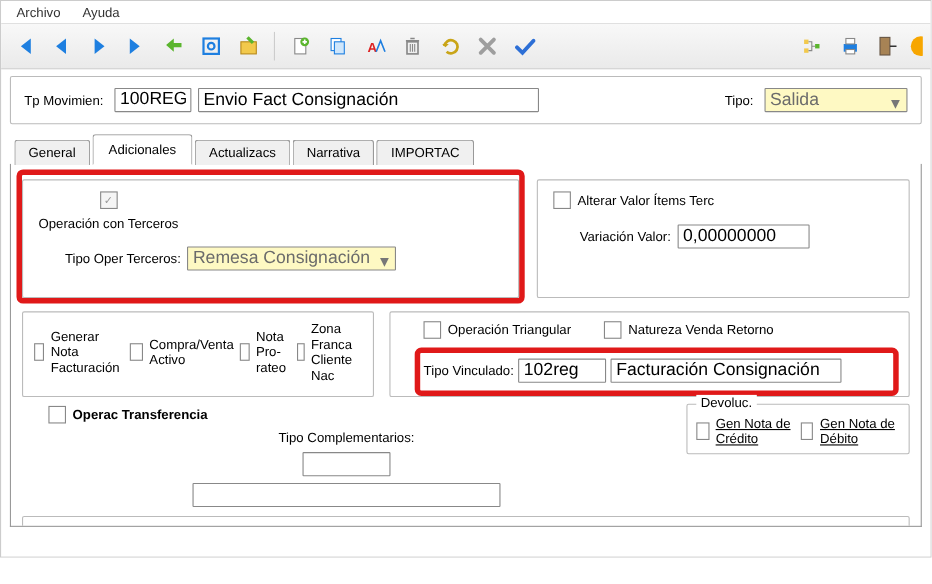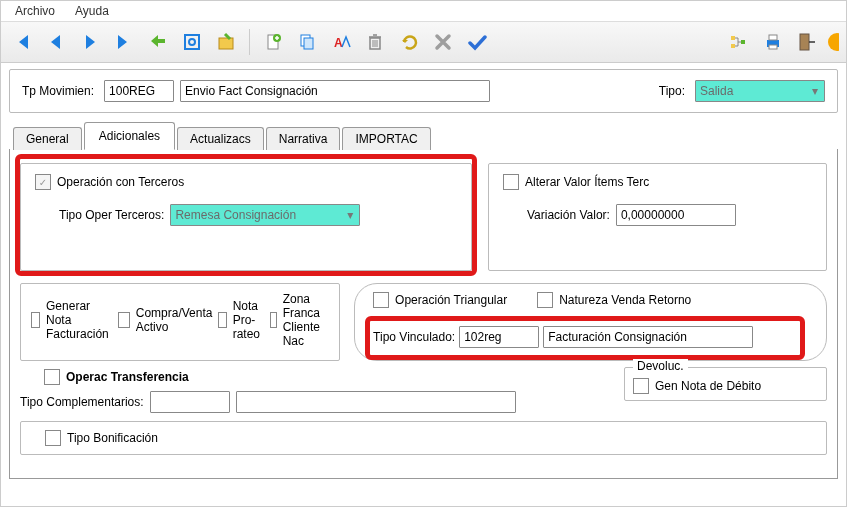--- a/index.html
+++ b/index.html
@@ -77,27 +77,27 @@
   }
   label.inline {
     margin-right: 4px;
   }
   input.text, select.text, .ro-text {
     height: 22px;
     border: 1px solid #888;
     background: #fff;
     padding: 0 4px;
     font-family: inherit;
-    font-size: 12px;
+    font-size: 16px;
     box-sizing: border-box;
     border-radius: 1px;
   }
   .ro-text { display: inline-flex; align-items: center; }
   .disabled-select {
-    background: #5eead4;
+    background: #fef9c3;
     color: #6b6b6b;
   }
   .tabs {
     display: flex;
     align-items: flex-end;
     margin-top: 6px;
     padding-left: 4px;
   }
   .tab {
     padding: 4px 12px;
@@ -318,21 +318,21 @@
       <div class="tab active">Adicionales</div>
       <div class="tab">Actualizacs</div>
       <div class="tab">Narrativa</div>
       <div class="tab">IMPORTAC</div>
     </div>
 
     <div class="tab-body">
 
       <div class="row1">
         <div class="group" style="flex:0 0 430px; min-height:86px;">
-          <div class="check-label" style="margin-bottom:14px; margin-left:4px;">
+          <div class="check-label" style="margin-bottom:14px; margin-left:4px;flex-direction:column;">
             <span class="chk checked dim"></span>
             <span>Operación con Terceros</span>
           </div>
           <div style="display:flex; align-items:center; gap:6px; margin-left:28px;">
             <label class="tight-label">Tipo Oper Terceros:</label>
             <div class="ro-text disabled-select" style="width:190px; position:relative;">
               <span>Remesa Consignación</span>
               <span style="position:absolute;right:6px;top:3px;color:#777">▾</span>
             </div>
           </div>
@@ -367,21 +367,21 @@
                 <span class="chk"></span>
                 <span>Nota Pro-rateo</span>
               </div>
             <div class="check-label">
                 <span class="chk"></span>
                 <span>Zona Franca Cliente Nac</span>
               </div>
           </div>
         </div>
 
-        <div class="group" style="flex:1; padding:8px 14px; position:relative;border-radius:23px;">
+        <div class="group" style="flex:1; padding:8px 26px; position:relative;">
           <div style="display:flex; gap:30px; margin-bottom:14px; margin-left:4px;">
             <div class="check-label">
                 <span class="chk"></span>
                 <span>Operación Triangular</span>
               </div>
             <div class="check-label">
                 <span class="chk"></span>
                 <span>Natureza Venda Retorno</span>
               </div>
           </div>
@@ -393,30 +393,34 @@
           </div>
         </div>
       </div>
 
       <div style="display:flex; gap:14px; margin-top:6px; align-items:flex-start;">
         <div style="flex:1;">
           <div class="check-label" style="margin:2px 0 6px 24px;font-weight:bold;">
             <span class="chk"></span>
             <span>Operac Transferencia</span>
           </div>
-          <div style="display:flex; align-items:center; gap:6px;">
+          <div style="display:flex; align-items:center; gap:6px;flex-direction:column;">
             <label class="tight-label">Tipo Complementarios:</label>
             <input class="text" style="width: 80px;">
             <input class="text" style="width: 280px;">
           </div>
         </div>
 
-        <div class="group" style="width:185px; padding:10px 8px 6px 8px;">
+        <div class="group" style="width:185px; padding:10px 8px 6px 8px;text-decoration:underline;">
           <div class="group-title">Devoluc.</div>
           <div class="col">
+            <div class="check-label">
+                <span class="chk"></span>
+                <span>Gen Nota de Crédito</span>
+              </div>
             <div class="check-label">
                 <span class="chk"></span>
                 <span>Gen Nota de Débito</span>
               </div>
           </div>
         </div>
       </div>
 
       <div class="group" style="margin-top:8px; padding:8px 10px; display:flex; align-items:flex-end; gap:30px;">
         <div class="check-label" style="margin-left:14px;">

